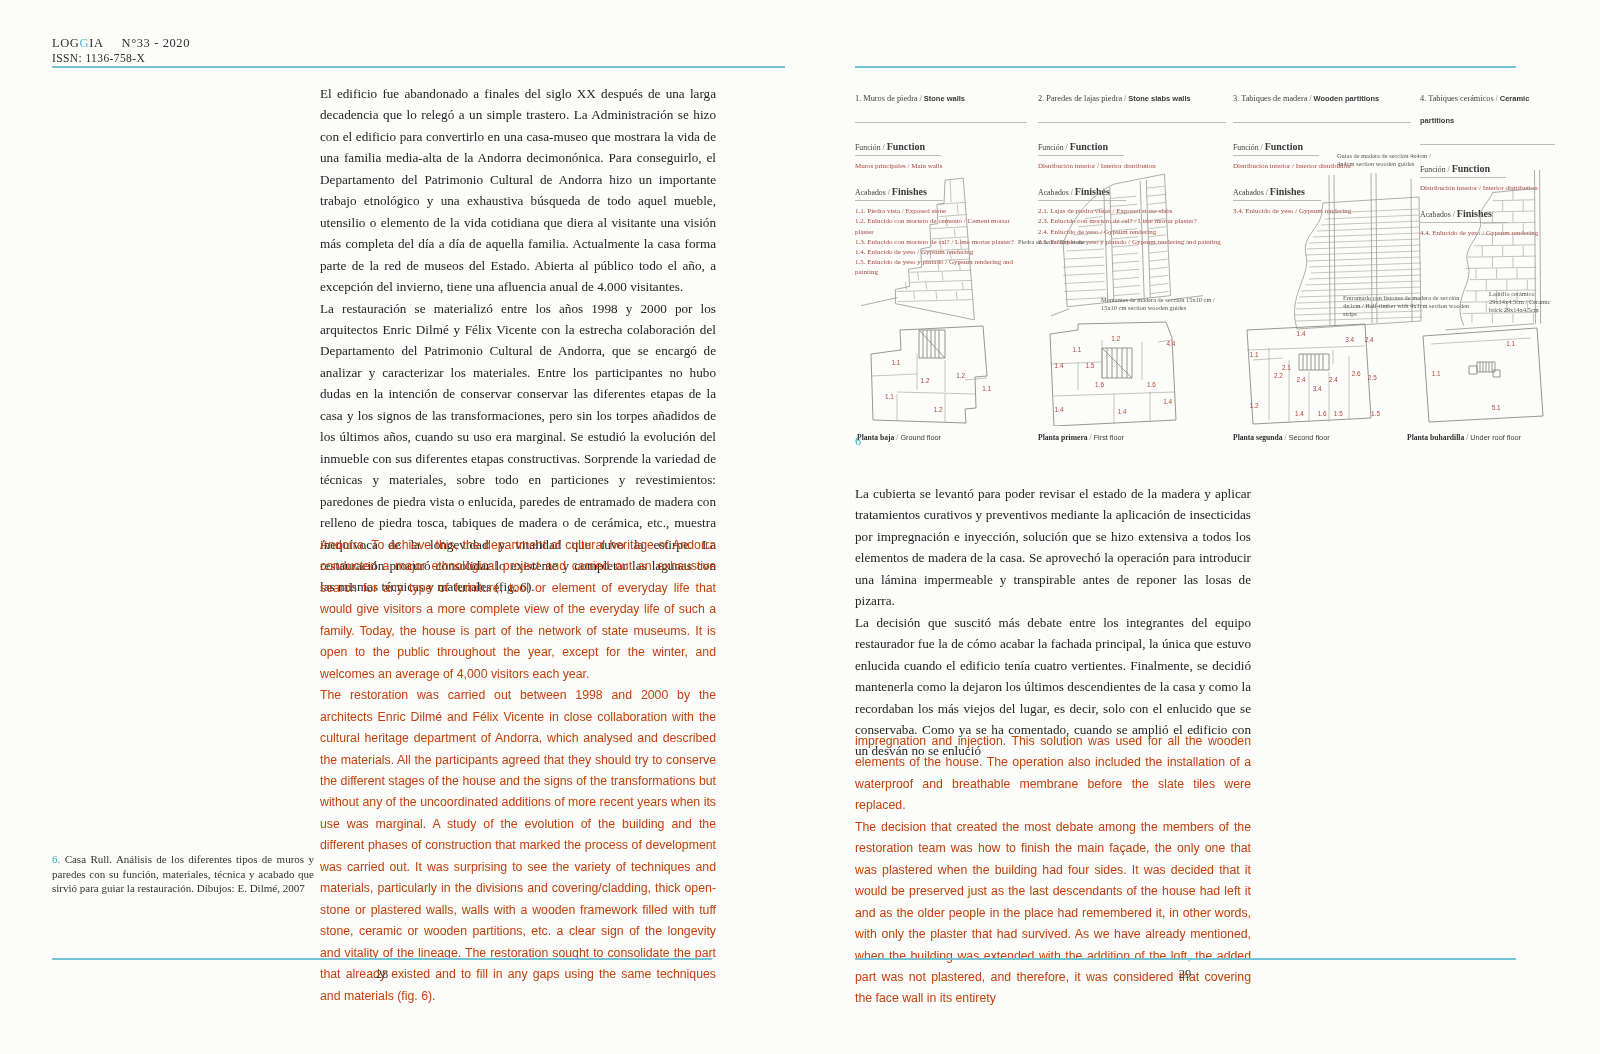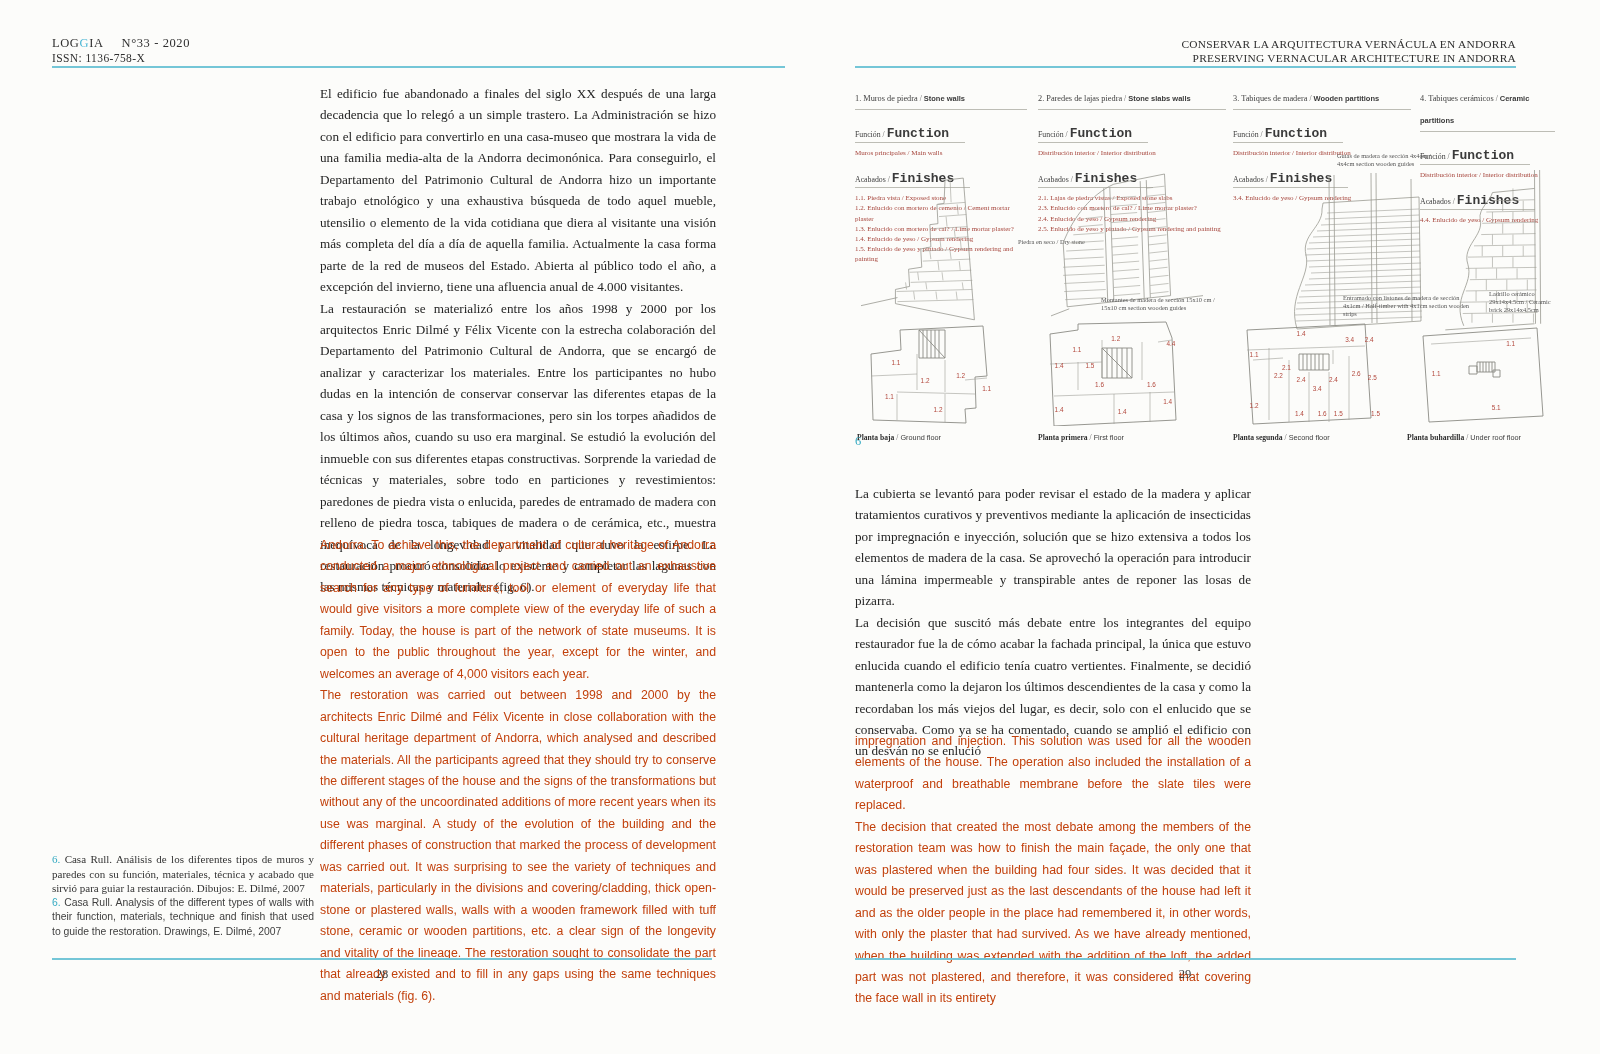--- a/index.html
+++ b/index.html
@@ -35,28 +35,28 @@
   .caption{position:absolute;left:52px;top:852px;width:262px;}
   .cap-es{margin:0;font-family:"Liberation Serif",serif;font-size:11px;line-height:14.6px;
           color:#333;text-align:justify;}
   .cap-en{margin:0;font-family:"Liberation Sans",sans-serif;font-size:10.4px;line-height:14.6px;
           color:#3f3f3f;text-align:justify;}
   .accent2{color:#35aac2;}
   
   .figure{position:absolute;left:855px;top:84px;width:700px;height:375px;}
   .panel{position:absolute;top:0;}
   .p1{left:0;width:172px;} .p2{left:183px;width:188px;} .p3{left:378px;width:178px;} .p4{left:565px;width:135px;}
-  .ptitle{margin:0;border-bottom:1px solid #bdbdb5;padding-bottom:3px;font-weight:400;}
+  .ptitle{margin:0;border-bottom:1px solid #bdbdb5;padding-bottom:16px;font-weight:400;}
   .t-es{font-family:"Liberation Serif",serif;font-size:8.3px;color:#3e3e3e;}
   .t-en{font-family:"Liberation Sans",sans-serif;font-size:7.5px;font-weight:700;color:#3a3a3a;}
   .sep{margin:0 2px;font-size:7.4px;color:#555;}
   .subhead{display:block;width:fit-content;margin-top:13px;border-bottom:1px solid #bdbdb5;
            padding:0 16px 1px 0;}
   .s-es{font-family:"Liberation Serif",serif;font-size:7.8px;color:#3e3e3e;}
-  .s-en{font-family:Liberation Mono, monospace;font-size:13px;font-weight:700;color:#3a3a3a;}
+  .s-en{font-family:Liberation Serif, serif;font-size:10px;font-weight:700;color:#3a3a3a;}
   .redline{font-family:"Liberation Serif",serif;font-size:7px;color:#a6453c;line-height:10.2px;}
   .fnval{margin-top:5px;}
   .sh2{margin-top:10px;}
   .finlist{list-style:none;margin:5px 0 0;padding:0;}
   .draw{position:absolute;}
   .d1{left:6px;top:92px;width:162px;height:152px;}
   .d2{left:196px;top:88px;width:152px;height:152px;}
   .d3{left:428px;top:88px;width:145px;height:162px;}
   .d4{left:580px;top:86px;width:118px;height:164px;}
   .anno{position:absolute;font-family:"Liberation Serif",serif;font-size:6.4px;line-height:8px;color:#555;}
@@ -82,39 +82,34 @@
 <body>
 
 <div id="root">
 
   <header class="hdr-left">
     <div class="jname"><span>LOG</span><span class="accent">G</span><span>IA</span><span class="jissue">N°33 - 2020</span></div>
     <div class="jissn">ISSN: 1136-758-X</div>
   </header>
   <div class="rule rule-hdr-left"></div>
 
-  <header class="hdr-right">
-    <div>CONSERVAR LA ARQUITECTURA VERNÁCULA EN ANDORRA</div>
-    <div>PRESERVING VERNACULAR ARCHITECTURE IN ANDORRA</div>
-  </header>
   <div class="rule rule-hdr-right"></div>
 
   <section class="es-col left-es">
     <p>El edificio fue abandonado a finales del siglo XX después de una larga decadencia que lo relegó a un simple trastero. La Administración se hizo con el edificio para convertirlo en una casa-museo que mostrara la vida de una familia media-alta de la Andorra decimonónica. Para conseguirlo, el Departamento del Patrimonio Cultural de Andorra hizo un importante trabajo etnológico y una exhaustiva búsqueda de todo aquel mueble, utensilio o elemento de la vida cotidiana que diera al visitante una visión más completa del día a día de aquella familia. Actualmente la casa forma parte de la red de museos del Estado. Abierta al público todo el año, a excepción del invierno, tiene una afluencia anual de 4.000 visitantes.</p>
     <p>La restauración se materializó entre los años 1998 y 2000 por los arquitectos Enric Dilmé y Félix Vicente con la estrecha colaboración del Departamento del Patrimonio Cultural de Andorra, que se encargó de analizar y caracterizar los materiales. Entre los participantes no hubo dudas en la intención de conservar conservar las diferentes etapas de la casa y los signos de las transformaciones, pero sin los torpes añadidos de los últimos años, cuando su uso era marginal. Se estudió la evolución del inmueble con sus diferentes etapas constructivas. Sorprende la variedad de técnicas y materiales, sobre todo en particiones y revestimientos: paredones de piedra vista o enlucida, paredes de entramado de madera con relleno de piedra tosca, tabiques de madera o de cerámica, etc., muestra inequívoca de la longevidad y vitalidad que tuvo la estirpe. La restauración procuró consolidar lo existente y completar las lagunas con las mismas técnicas y materiales (fig. 6).</p>
   </section>
 
   <section class="en-col left-en">
     <p>Andorra. To achieve this, the department of cultural heritage of Andorra conducted a major ethnological project and carried out an exhaustive search for any type of furniture, tool or element of everyday life that would give visitors a more complete view of the everyday life of such a family. Today, the house is part of the network of state museums. It is open to the public throughout the year, except for the winter, and welcomes an average of 4,000 visitors each year.</p>
     <p>The restoration was carried out between 1998 and 2000 by the architects Enric Dilmé and Félix Vicente in close collaboration with the cultural heritage department of Andorra, which analysed and described the materials. All the participants agreed that they should try to conserve the different stages of the house and the signs of the transformations but without any of the uncoordinated additions of more recent years when its use was marginal. A study of the evolution of the building and the different phases of construction that marked the process of development was carried out. It was surprising to see the variety of techniques and materials, particularly in the divisions and covering/cladding, thick open-stone or plastered walls, walls with a wooden framework filled with tuff stone, ceramic or wooden partitions, etc. a clear sign of the longevity and vitality of the lineage. The restoration sought to consolidate the part that already existed and to fill in any gaps using the same techniques and materials (fig. 6).</p>
   </section>
 
   <aside class="caption">
     <p class="cap-es"><span class="accent2">6.</span> <span>Casa Rull. Análisis de los diferentes tipos de muros y paredes con su función, materiales, técnica y acabado que sirvió para guiar la restauración. Dibujos: E. Dilmé, 2007</span></p>
-    <p class="cap-en"><span class="accent2">6.</span> <span>Casa Rull. Analysis of the different types of walls with their function, materials, technique and finish that used to guide the restoration. Drawings, E. Dilmé, 2007</span></p>
   </aside>
 
   <section class="figure">
 
     <div class="panel p1">
       <h3 class="ptitle"><span class="t-es">1. Muros de piedra</span><span class="sep">/</span><span class="t-en">Stone walls</span></h3>
       <div class="subhead"><span class="s-es">Función</span><span class="sep">/</span><span class="s-en">Function</span></div>
       <div class="redline fnval">Muros principales / Main walls</div>
       <div class="subhead sh2"><span class="s-es">Acabados</span><span class="sep">/</span><span class="s-en">Finishes</span></div>
       <ul class="finlist">

